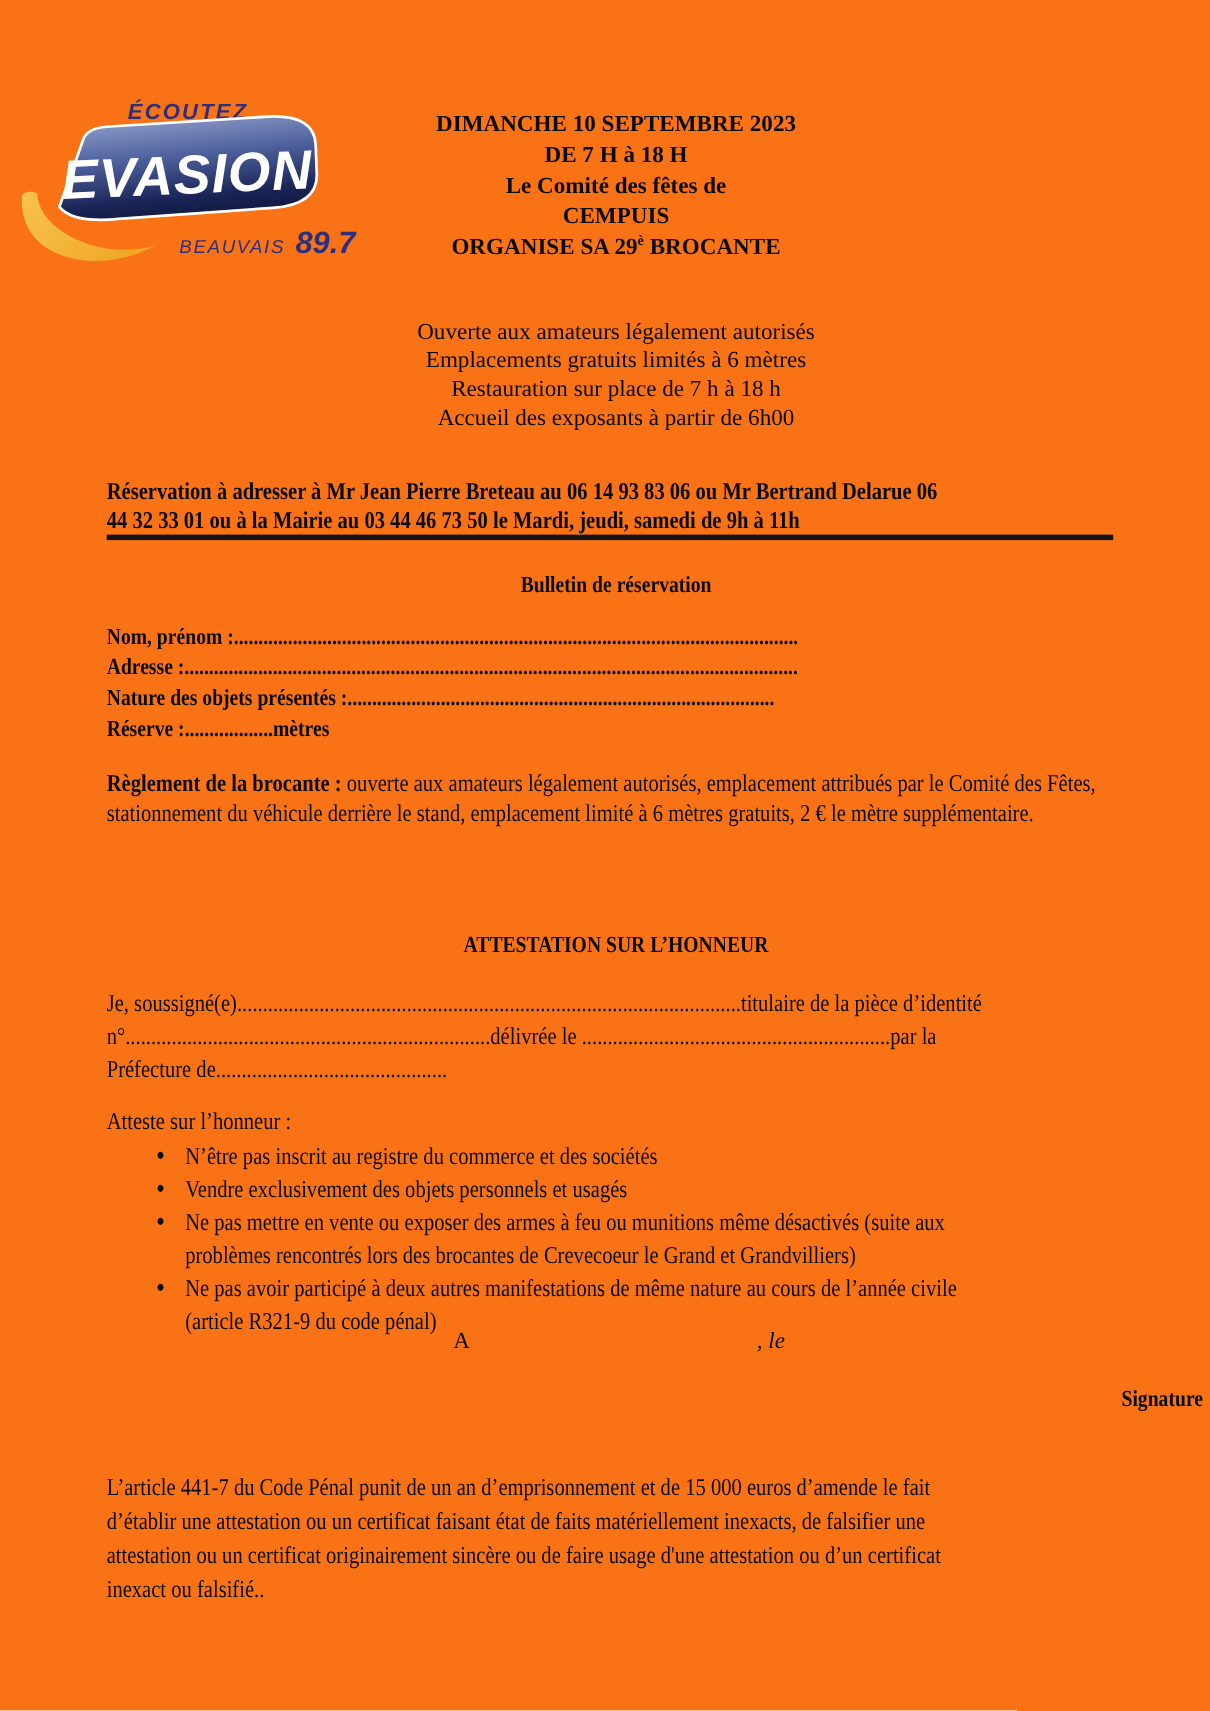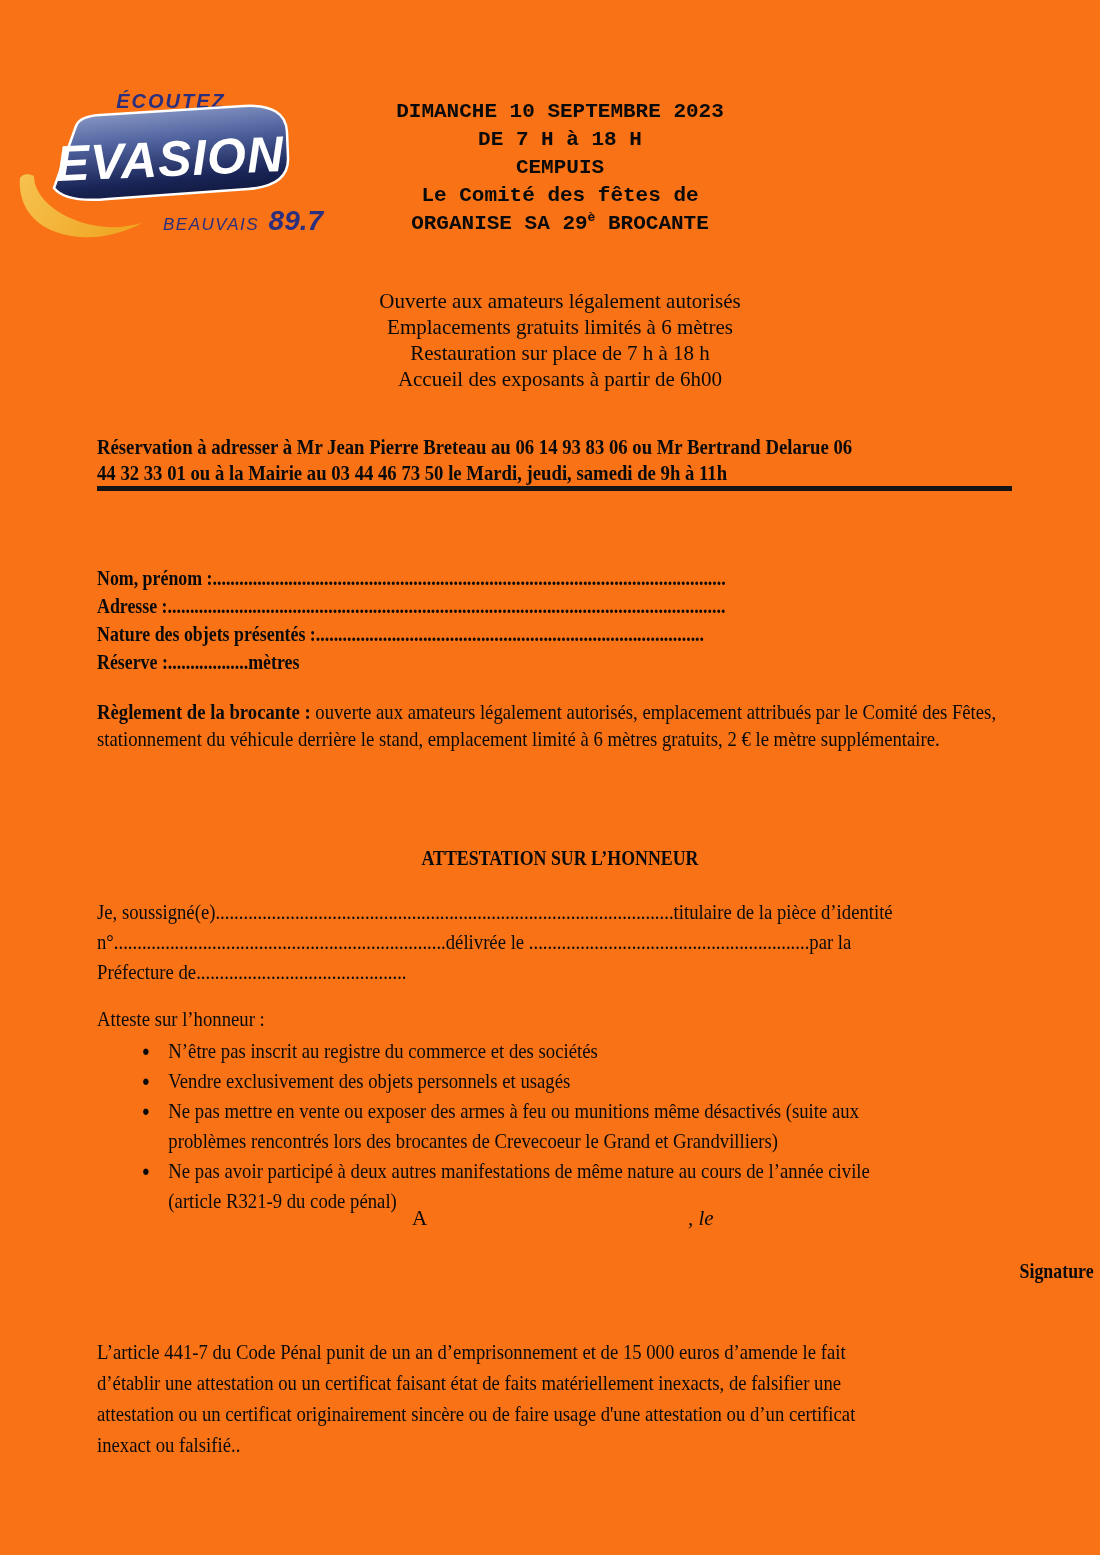--- a/index.html
+++ b/index.html
@@ -27,21 +27,21 @@
   .pre{ white-space:pre-line; }
   .b{ font-weight:bold; }
 
   
   .logo{ position:absolute; left:18px; top:80px; width:310px; height:175px; }
 
   
   .title-block{
     position:absolute; left:20px; right:0; top:98px;
     text-align:center; font-weight:bold;
-    font-size:21px; line-height:28px;font-family:Liberation Mono, monospace;
+    font-size:21px; line-height:28px;
   }
   .title-block sup{ font-size:13px; line-height:0; }
 
   
   .details-block{
     position:absolute; left:20px; right:0; top:288px;
     text-align:center; font-weight:normal;
     font-size:21px; line-height:26px;
   }
 
@@ -134,37 +134,40 @@
         <tspan font-size="17" letter-spacing="1.5">BEAUVAIS</tspan>
         <tspan dx="5" font-size="28" font-weight="bold">89.7</tspan>
         <tspan font-size="15">FM</tspan>
       </text>
     </svg>
   </div>
 
   <div class="title-block">
     <div>DIMANCHE 10 SEPTEMBRE 2023</div>
     <div>DE 7 H à 18 H</div>
+    <div>Le Comité des fêtes de</div>
     <div>CEMPUIS</div>
-    <div>Le Comité des fêtes de</div>
     <div><span>ORGANISE SA 29</span><sup>è</sup><span> BROCANTE</span></div>
   </div>
 
   <div class="details-block">
     <div>Ouverte aux amateurs légalement autorisés</div>
     <div>Emplacements gratuits limités à 6 mètres</div>
     <div>Restauration sur place de 7 h à 18 h</div>
     <div>Accueil des exposants à partir de 6h00</div>
   </div>
 
   <p class="reservation sx pre">Réservation à adresser à Mr Jean Pierre Breteau au 06 14 93 83 06 ou Mr Bertrand Delarue 06
 44 32 33 01 ou à la Mairie au 03 44 46 73 50 le Mardi, jeudi, samedi de 9h à 11h</p>
 
   <div class="rule"></div>
 
+  <div class="bulletin-title-wrap">
+    <span class="bulletin-title sxc">Bulletin de réservation</span>
+  </div>
   <div class="form-lines sx">
     <div>Nom, prénom :...................................................................................................................</div>
     <div>Adresse :.............................................................................................................................</div>
     <div>Nature des objets présentés :.......................................................................................</div>
     <div>Réserve :..................mètres</div>
   </div>
 
   <p class="reglement sx"><span class="b">Règlement de la brocante :</span><span> ouverte aux amateurs légalement autorisés, emplacement attribués par le Comité des Fêtes, stationnement du véhicule derrière le stand, emplacement limité à 6 mètres gratuits, 2 € le mètre supplémentaire.</span></p>
 
   <div class="attestation-title-wrap">

